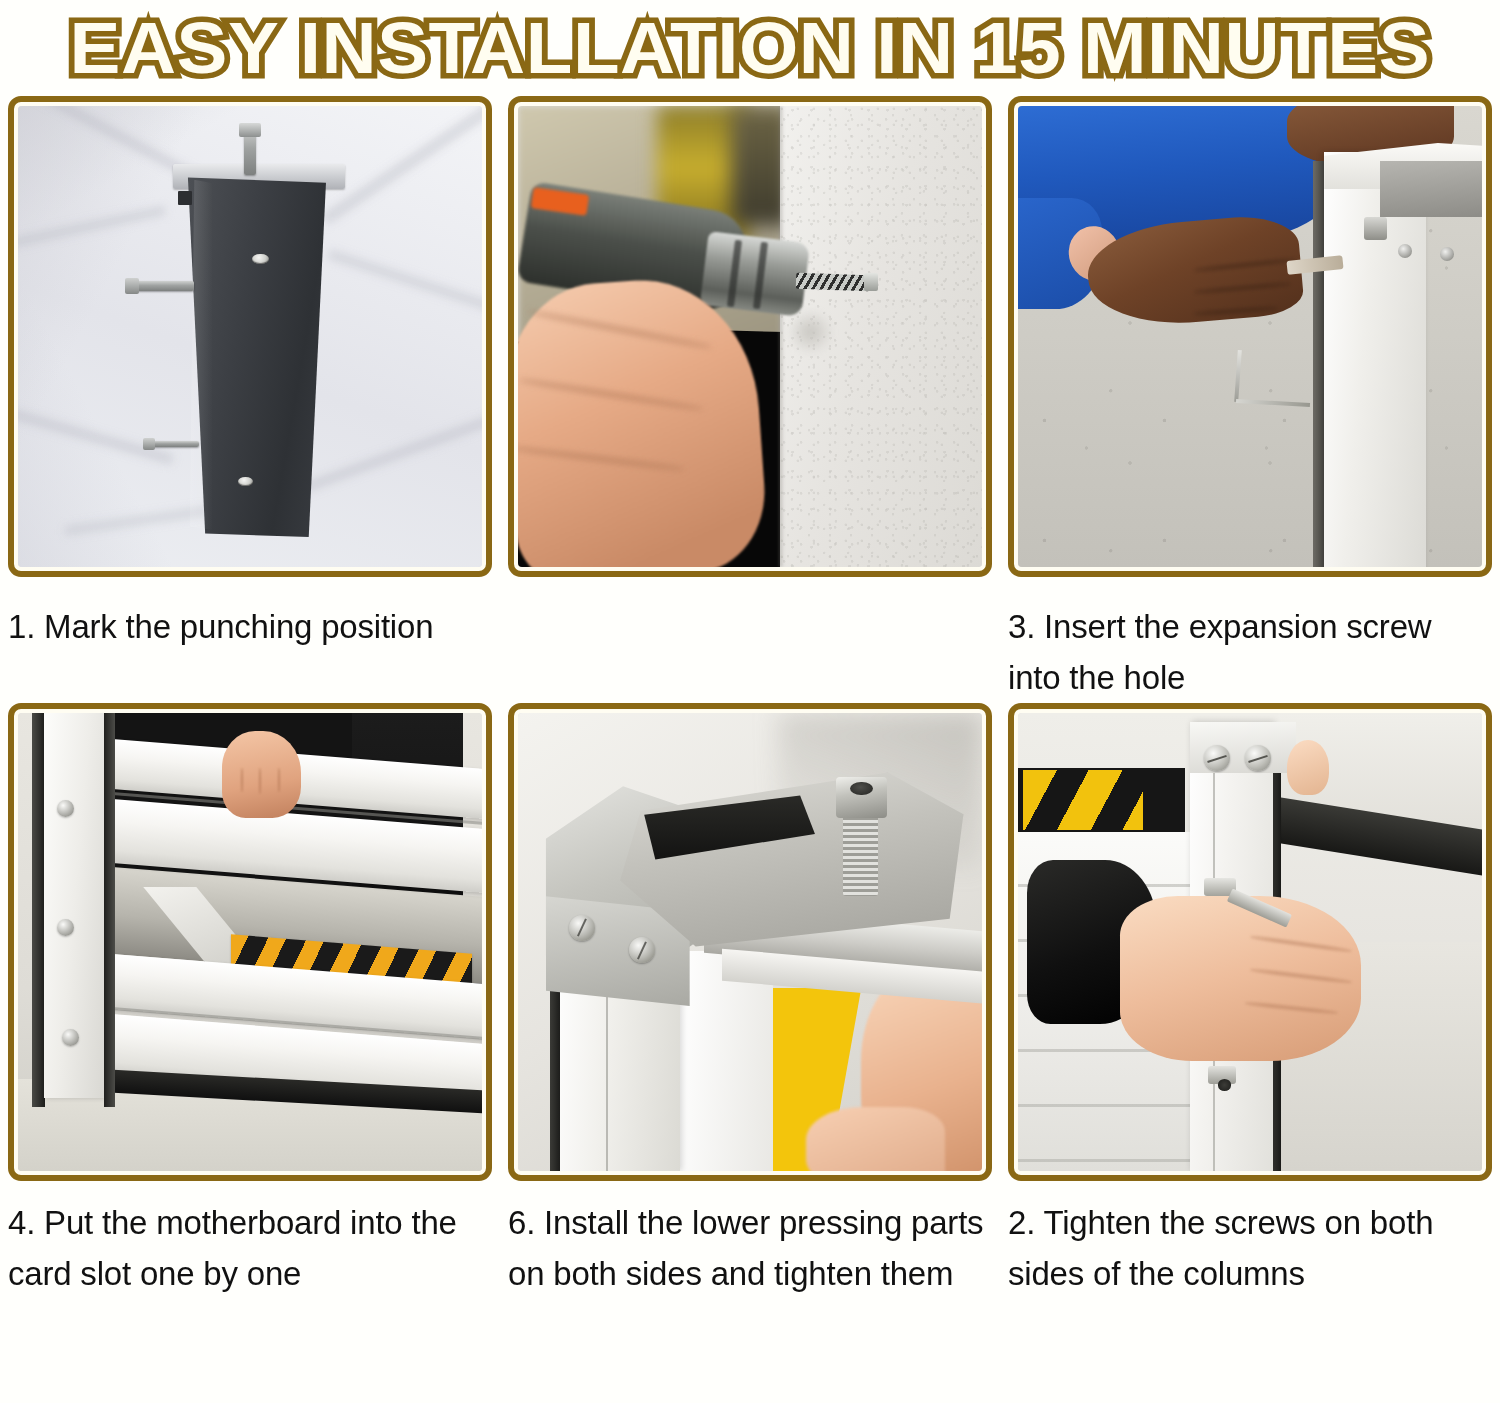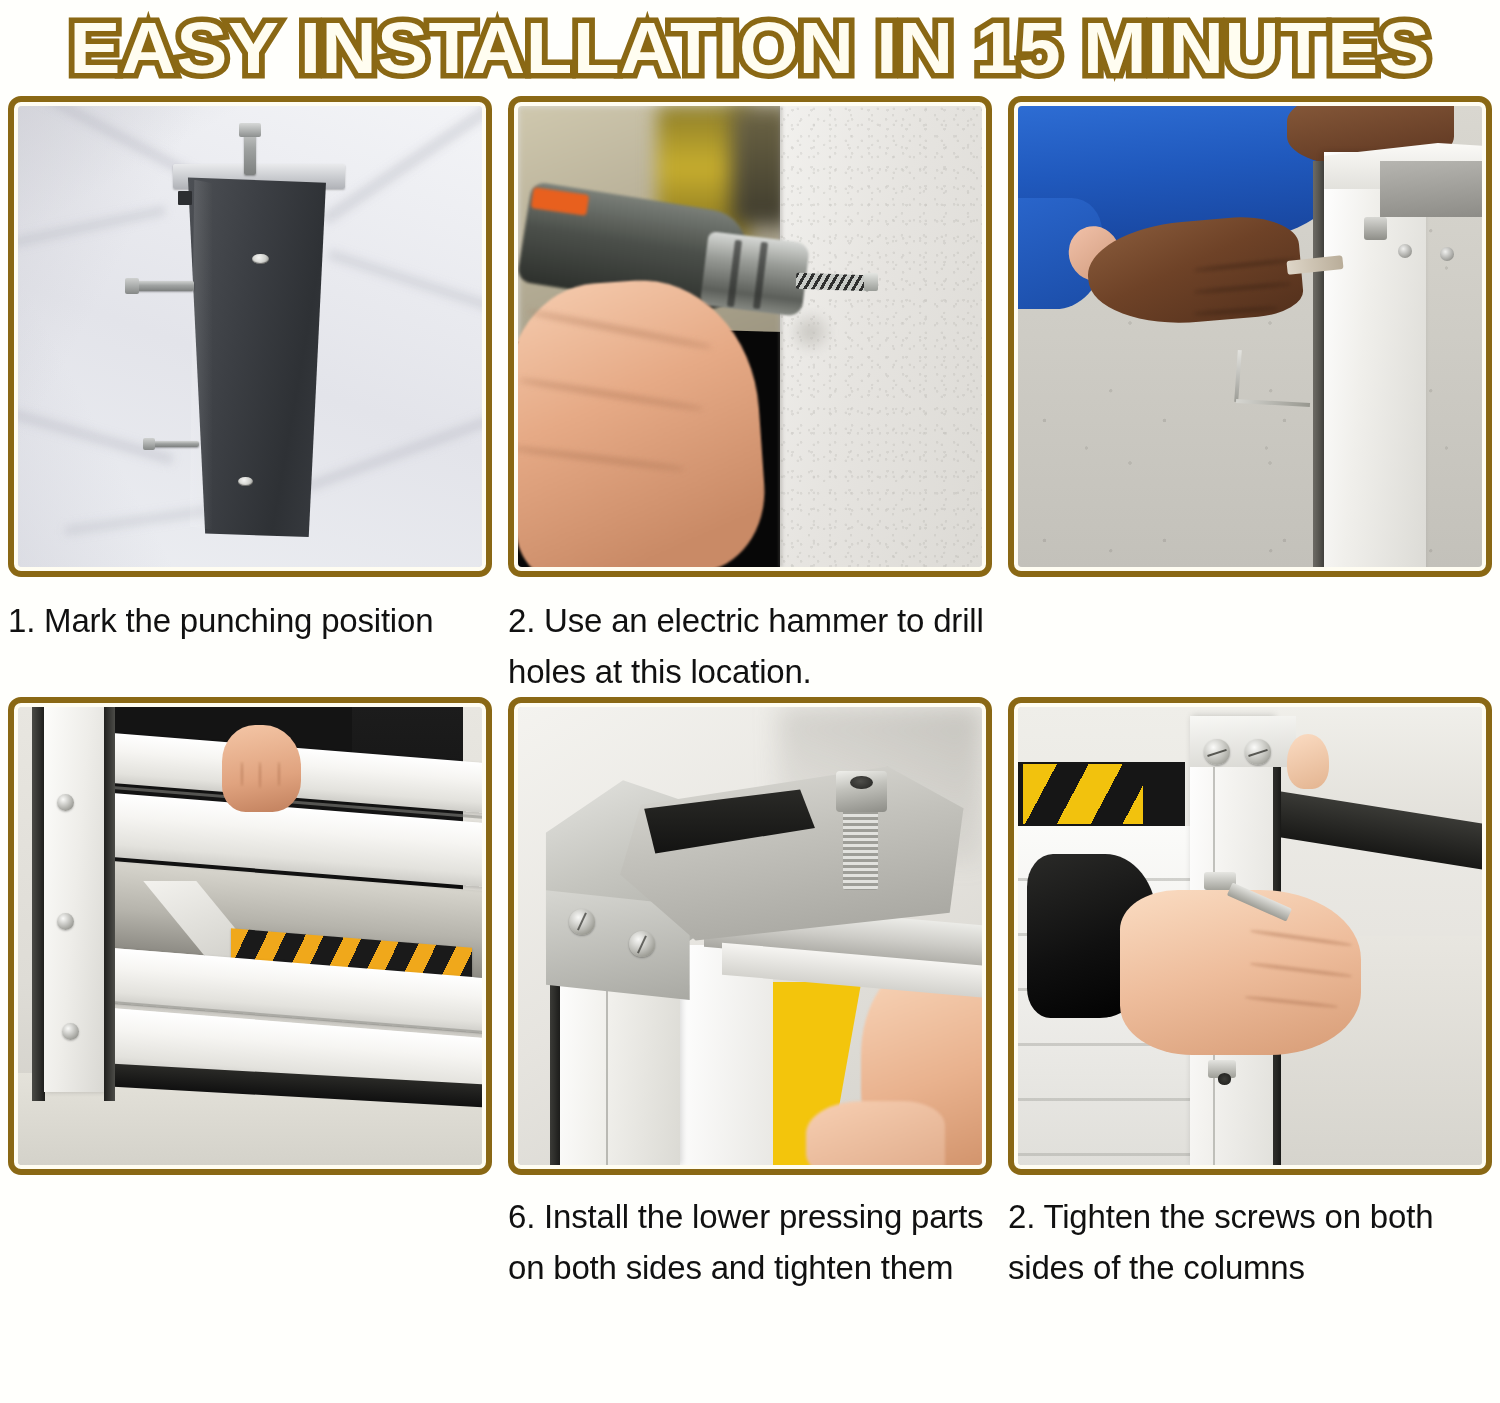--- a/index.html
+++ b/index.html
@@ -75,21 +75,21 @@
     overflow: hidden;
     border-radius: 4px;
     background: #ddd;
   }
 
   .caption {
     font-family: "Liberation Sans", sans-serif;
     font-size: 33px;
     line-height: 51px;
     color: #111111;
-    padding-top: 18px;
+    padding-top: 24px;
     letter-spacing: -0.2px;
   }
   .row2 .caption { padding-top: 16px; }
 
   
   .p1-bg {
     position: absolute; inset: 0;
     background:
       linear-gradient(118deg, rgba(205,205,212,0.55) 0%, rgba(255,255,255,0) 26%),
       linear-gradient(62deg, rgba(200,200,210,0.45) 0%, rgba(255,255,255,0) 22%),
@@ -625,21 +625,20 @@
           <div class="p2-chuck-r2"></div>
           <div class="p2-bit"></div>
           <div class="p2-bit-tip"></div>
           <div class="p2-dust"></div>
           <div class="p2-hand"></div>
           <div class="p2-finger p2-fg1"></div>
           <div class="p2-finger p2-fg2"></div>
           <div class="p2-finger p2-fg3"></div>
         </div>
       </div>
-      <div class="caption">2. Use an electric hammer to drill holes at this location.</div>
     </div>
 
     <div class="cell">
       <div class="photo-frame">
         <div class="photo">
           <div class="p3-floor"></div>
           <div class="p3-shirt"></div>
           <div class="p3-shirt2"></div>
           <div class="p3-sleeve-cuff"></div>
           <div class="p3-arm"></div>
@@ -652,20 +651,21 @@
           <div class="p3-col-top"></div>
           <div class="p3-col-top2"></div>
           <div class="p3-scr p3-scr1"></div>
           <div class="p3-scr p3-scr2"></div>
           <div class="p3-bolt"></div>
           <div class="p3-tool"></div>
           <div class="p3-allen"></div>
           <div class="p3-allen2"></div>
         </div>
       </div>
+      <div class="caption">3. Insert the expansion screw into the hole</div>
     </div>
 
   </div>
 
   <div class="row row2">
 
     <div class="cell">
       <div class="photo-frame">
         <div class="photo">
           <div class="p4-bg"></div>
@@ -688,20 +688,21 @@
           <div class="p4-hf p4-hf2"></div>
           <div class="p4-hf p4-hf3"></div>
           <div class="p4-post-edge"></div>
           <div class="p4-post"></div>
           <div class="p4-post-in"></div>
           <div class="p4-pscr p4-pscr1"></div>
           <div class="p4-pscr p4-pscr2"></div>
           <div class="p4-pscr p4-pscr3"></div>
         </div>
       </div>
+      <div class="caption">4. Put the motherboard into the card slot one by one</div>
     </div>
 
     <div class="cell">
       <div class="photo-frame">
         <div class="photo">
           <div class="p5-bg"></div>
           <div class="p5-wall-shadow"></div>
           <div class="p5-black"></div>
           <div class="p5-yellow"></div>
           <div class="p5-hand"></div>

